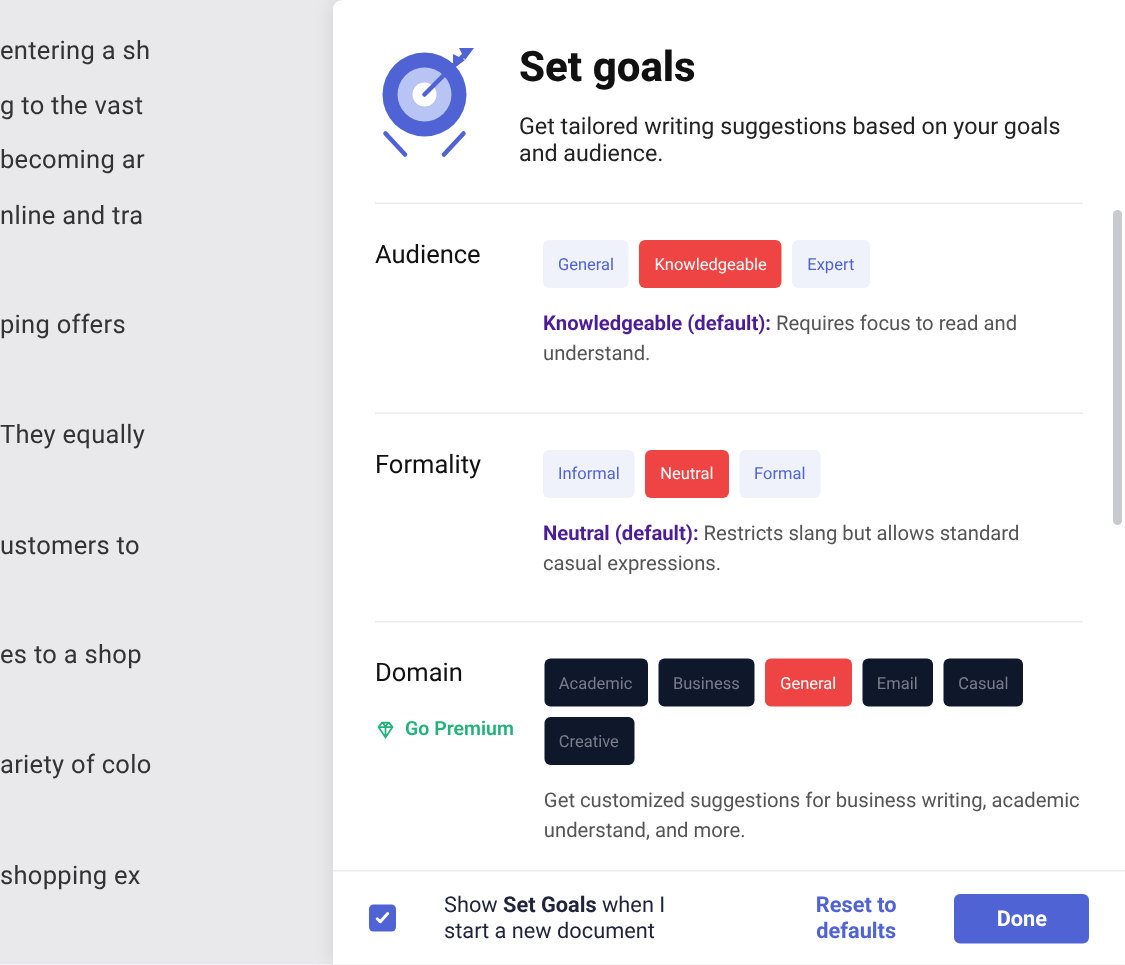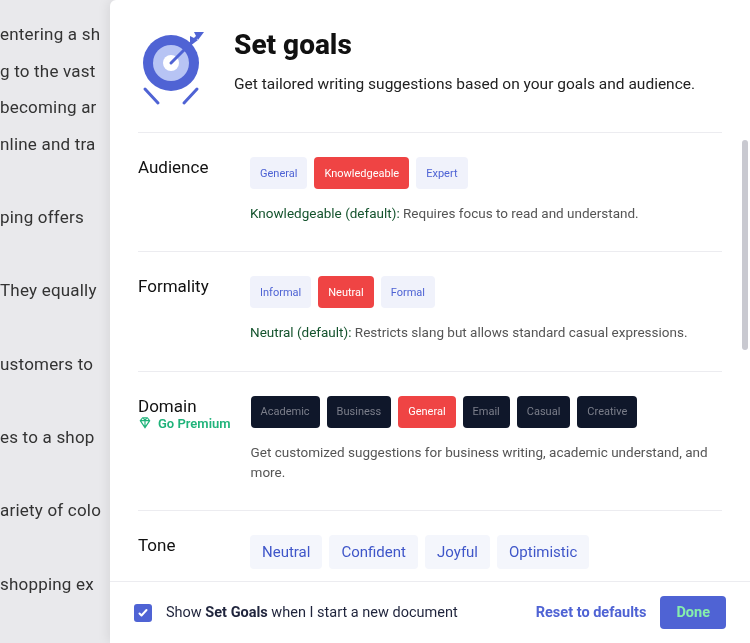--- a/index.html
+++ b/index.html
@@ -1,41 +1,41 @@
 <!DOCTYPE html>
 <html><head>
 <meta charset="utf-8">
 <style>
   *{box-sizing:border-box;margin:0;padding:0;font-family:-apple-system,BlinkMacSystemFont,"Segoe UI",Roboto,Helvetica,Arial,sans-serif}
   body{width:750px;height:643px;overflow:hidden;background:#e9e9ec;position:relative;color:#1f243c}
   .bg{position:absolute;inset:0;padding:10px 0 10px 0;font-size:17px;line-height:1.45;color:#333;letter-spacing:.2px}
   .bg p{margin:12px 0}
-  .modal{position:absolute;top:0;right:0;height:100%;width:640px;background:#fff;border-top-left-radius:6px;box-shadow:-2px 0 12px rgba(0,0,0,.08);display:flex;flex-direction:column}
+  .modal{position:absolute;top:0;right:0;height:100%;width:528px;background:#fff;border-top-left-radius:6px;box-shadow:-2px 0 12px rgba(0,0,0,.08);display:flex;flex-direction:column}
   .scrollarea{overflow:hidden;flex:1;padding:0 28px 0 28px}
   .scrollbar{position:absolute;top:140px;right:2px;width:6px;height:210px;background:#c9c9d0;border-radius:3px}
   .hero{display:flex;align-items:flex-start;gap:26px;padding:28px 0 24px}
   .title{font-size:28px;font-weight:800;color:#111;margin-bottom:14px}
   .subtitle{font-size:15.5px;color:#222}
   .section{border-top:1px solid #ececf0;padding:24px 0 28px;display:flex;align-items:flex-start;gap:20px}
   .section-head{width:92px;flex:0 0 92px;font-size:17px;font-weight:400;color:#111}
   .section-body{flex:1}
   .pills{display:flex;flex-wrap:wrap;gap:7px}
   .pill{display:inline-flex;align-items:center;gap:6px;height:32px;padding:0 10px;border-radius:4px;font-size:11px;background:#f0f2fb;color:#4e63d4;border:none;cursor:pointer}
   .pill.muted{background:#0f172a;color:#7b7e8a}
   .pill.sel{background:#ef4444;color:#fff}
   .pill.tone{background:#f4f6fc;color:#3f56c9;height:34px;padding:0 12px;font-size:15px}
   .desc{margin-top:14px;font-size:13.5px;color:#555;line-height:1.5}
-  .desc b{font-weight:400;color:#14532d}
-  .premium{display:flex;align-items:center;gap:6px;margin-top:0;color:#1fb37a;font-size:13px;font-weight:600}
-  .footer{border-top:1px solid #ececf0;display:flex;align-items:center;padding:14px 24px;gap:14px;font-size:14.5px}
+  .desc b{font-weight:700;color:#4c1d95}
+  .premium{display:flex;align-items:center;gap:6px;margin-top:20px;color:#1fb37a;font-size:13px;font-weight:600}
+  .footer{border-top:1px solid #ececf0;display:flex;align-items:center;padding:14px 24px;gap:32px;font-size:14.5px}
   .chk{width:18px;height:18px;border-radius:3px;background:#4f63d4;display:inline-flex;align-items:center;justify-content:center;flex:0 0 18px}
   .chk svg{width:12px;height:12px}
   .grow{flex:1}
   .link{color:#4f63d4;font-weight:700;background:none;border:none;cursor:pointer;font-size:14.5px}
-  .btn-primary{background:#4f63d4;color:#86efac;font-weight:700;border:none;border-radius:4px;padding:8px 16px;font-size:14.5px;cursor:pointer}
+  .btn-primary{background:#4f63d4;color:#ffffff;font-weight:700;border:none;border-radius:4px;padding:8px 28px;font-size:14.5px;cursor:pointer}
   
   .target-icon{width:70px;height:80px;position:relative;flex:0 0 70px}
 </style>
 </head>
 <body>
 
 <div class="bg" id="bg">
     <p>entering a sh</p>
     <p>g to the vast</p>
     <p>becoming ar</p>

